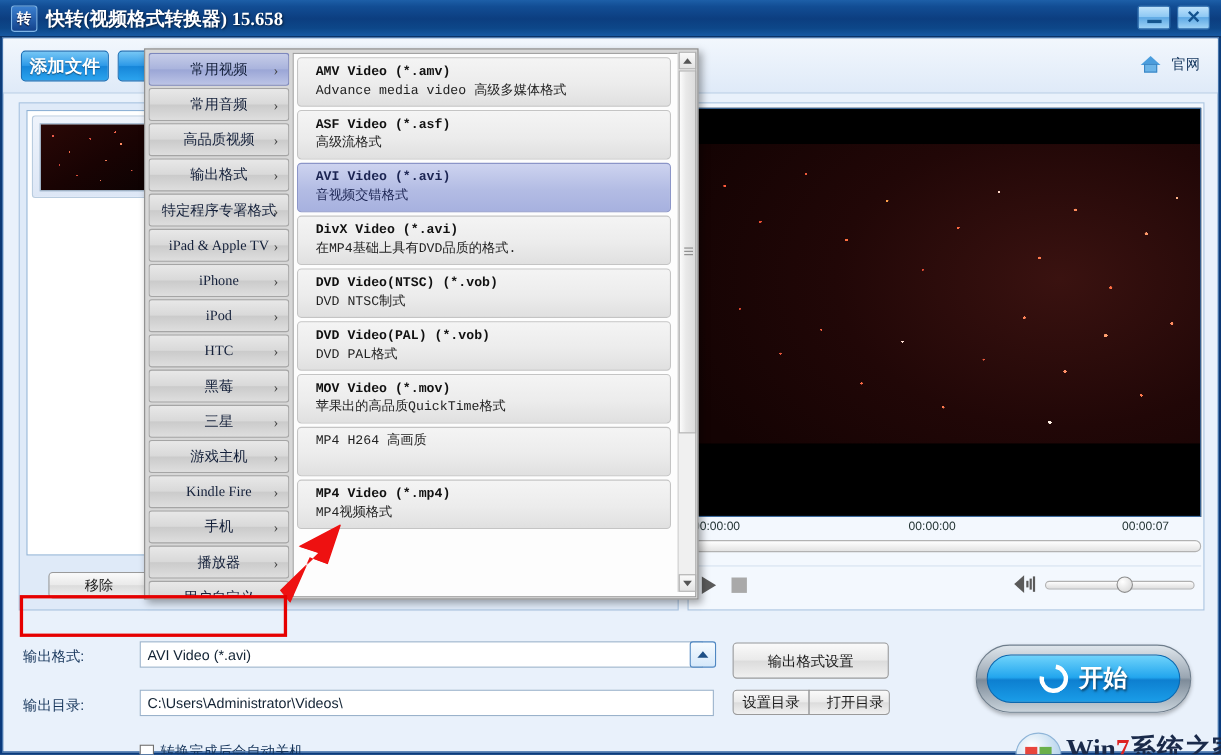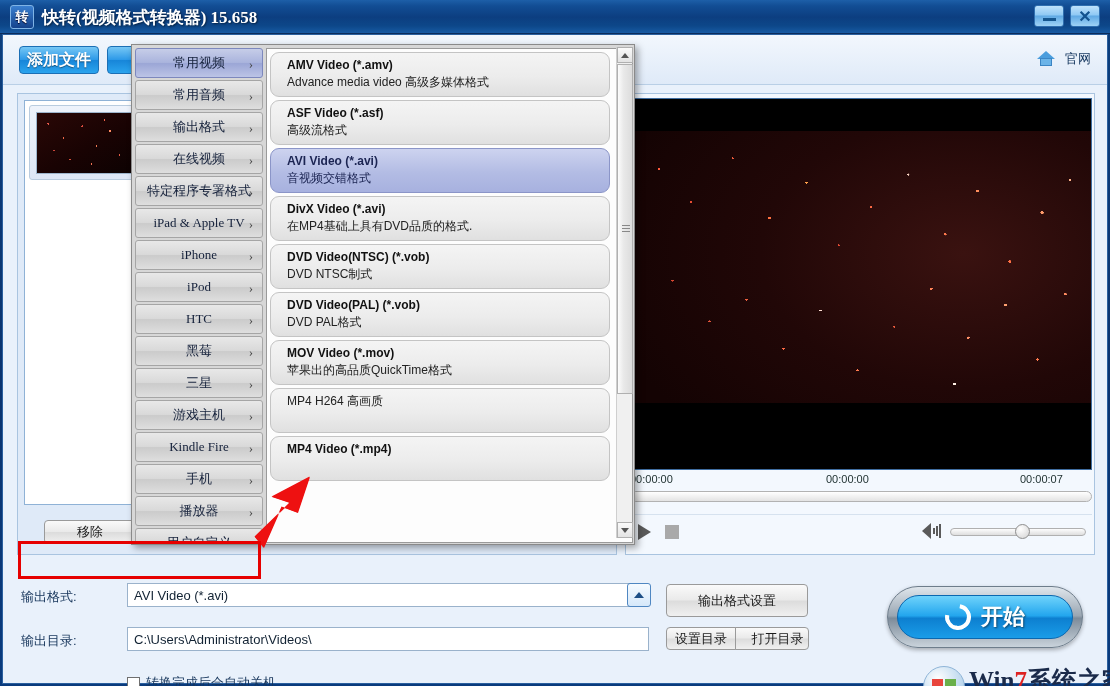--- a/index.html
+++ b/index.html
@@ -341,22 +341,22 @@
     font-size: 13px; color: #444; line-height: 13px;
   }
   #menu-list {
     position: absolute; left: 134px; top: 3px; width: 367px; height: 495px;
     background: #fdfdfd; border: 1px solid #9a9a9a;
     overflow: hidden;
   }
   .fmt {
     position: relative; margin: 3px 22px 2px 3px; height: 45px;
     background: linear-gradient(180deg,#f4f4f4 0%,#ececec 55%,#e0e0e0 100%);
-    border: 1px solid #c4c4c4; border-radius: 9px;
-    padding: 4px 0 0 16px; cursor: pointer;
+    border: 1px solid #c4c4c4; border-radius: 4px;
+    padding: 4px 0 0 16px; cursor: pointer; font-family: Liberation Mono, monospace;
   }
   .fmt.sel {
     background: linear-gradient(180deg,#cdd3ef 0%,#b3bce4 55%,#a7b1df 100%);
     border-color: #8b95c8;
   }
   .fmt .t1 { font-size: 12px; font-weight: bold; color: #111; line-height: 17px; }
   .fmt .t2 { font-size: 12px; color: #222; line-height: 17px; }
   .fmt.sel .t1, .fmt.sel .t2 { color: #1b2452; }
 
   #menu-scroll {
@@ -493,25 +493,25 @@
     <div id="menu-cats">
         <div class="cat sel">
           <span>常用视频</span>
           <span class="arrow">›</span>
         </div>
         <div class="cat">
           <span>常用音频</span>
           <span class="arrow">›</span>
         </div>
         <div class="cat">
+          <span>高品质视频</span>
+          <span class="arrow">›</span>
+        </div>
+        <div class="cat">
           <span>输出格式</span>
-          <span class="arrow">›</span>
-        </div>
-        <div class="cat">
-          <span>在线视频</span>
           <span class="arrow">›</span>
         </div>
         <div class="cat">
           <span>特定程序专署格式</span>
           <span class="arrow">›</span>
         </div>
         <div class="cat">
           <span>iPad &amp; Apple TV</span>
           <span class="arrow">›</span>
         </div>
@@ -583,20 +583,21 @@
         </div>
         <div class="fmt">
           <div class="t1">MOV Video (*.mov)</div>
           <div class="t2">苹果出的高品质QuickTime格式</div>
         </div>
         <div class="fmt">
           <div class="t2">MP4  H264 高画质</div>
         </div>
         <div class="fmt">
           <div class="t1">MP4 Video (*.mp4)</div>
+          <div class="t2">MP4视频格式</div>
         </div>
       </div>
     <div id="menu-scroll">
       <div class="sb-btn" id="sb-up">
           <span class="sb-tri-up"></span>
         </div>
       <div id="sb-thumb">
           <span id="sb-grip">
             <i></i>
             <i></i>

